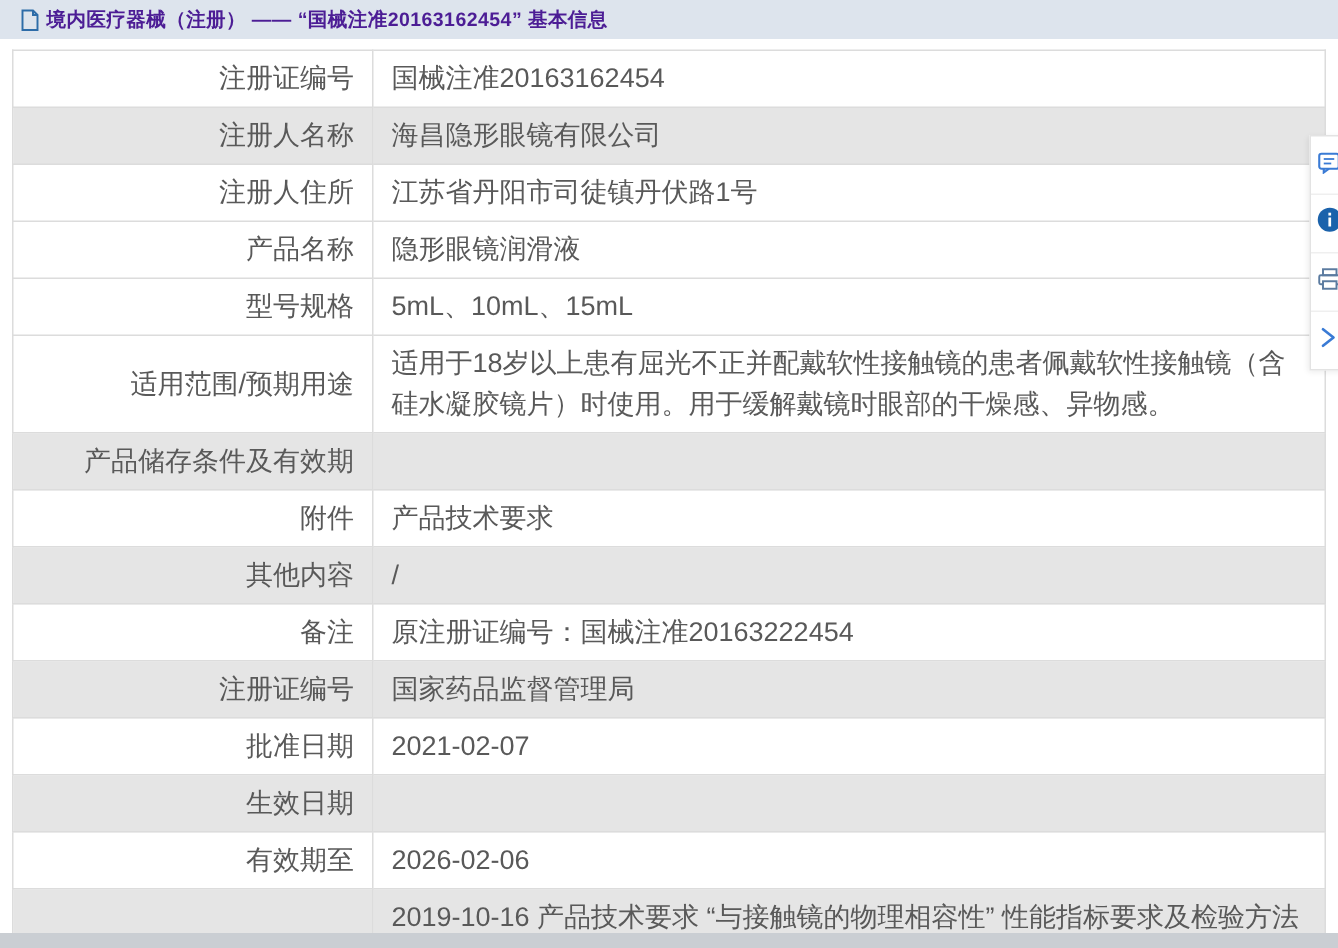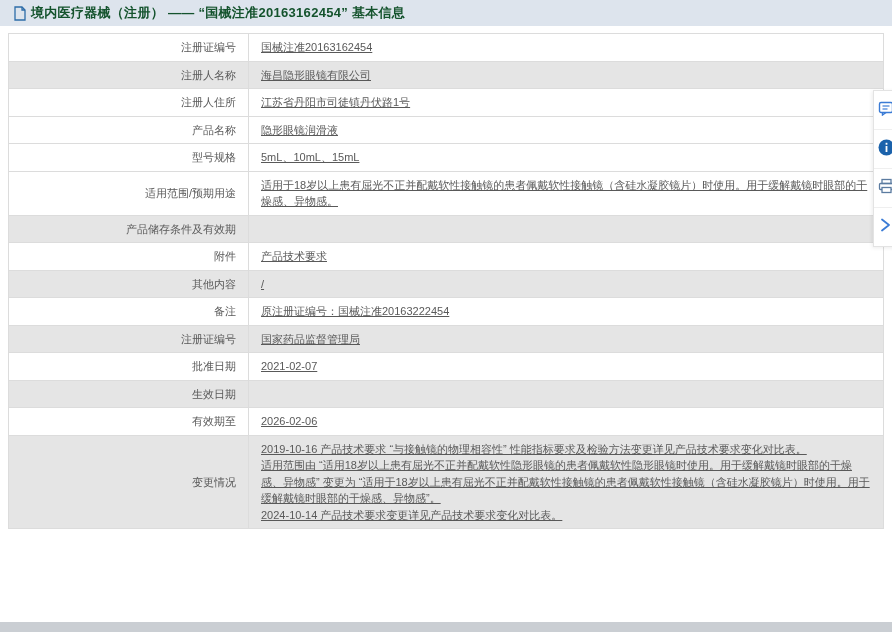--- a/index.html
+++ b/index.html
@@ -25,54 +25,53 @@
     align-items: center;
     box-sizing: border-box;
     padding-left: 13px;
   }
   .doc-icon {
     display: inline-flex;
     align-items: center;
     margin-right: 5px;
   }
   .header-title {
-    color: #14532d;
+    color: #4c1d95;
     font-size: 13px;
     font-weight: 600;
     letter-spacing: 0.3px;
     white-space: nowrap;
   }
   table.info-table {
     position: absolute;
     left: 8px;
     top: 33px;
     width: 876px;
     border-collapse: collapse;
     table-layout: fixed;
     background: #ffffff;
   }
   table.info-table td {
     border: 1px solid #dcdcdc;
-    font-size: 11px;
+    font-size: 18px;
     color: #595959;
     line-height: 1.5;
     vertical-align: middle;
   }
   td.label-cell {
     width: 240px;
     text-align: right;
     padding: 5px 12px 5px 6px;
     box-sizing: border-box;
     color: #5c5c5c;
   }
   td.value-cell {
     padding: 5px 12px 5px 12px;
     white-space: pre-line;
     word-break: break-all;
-    text-decoration: underline;
   }
   tr.alt td { background: #e5e5e5; }
   tr.plain td { background: #ffffff; }
   .bottom-strip {
     position: absolute;
     left: 0;
     bottom: 0;
     width: 892px;
     height: 10px;
     background: #caced3;

